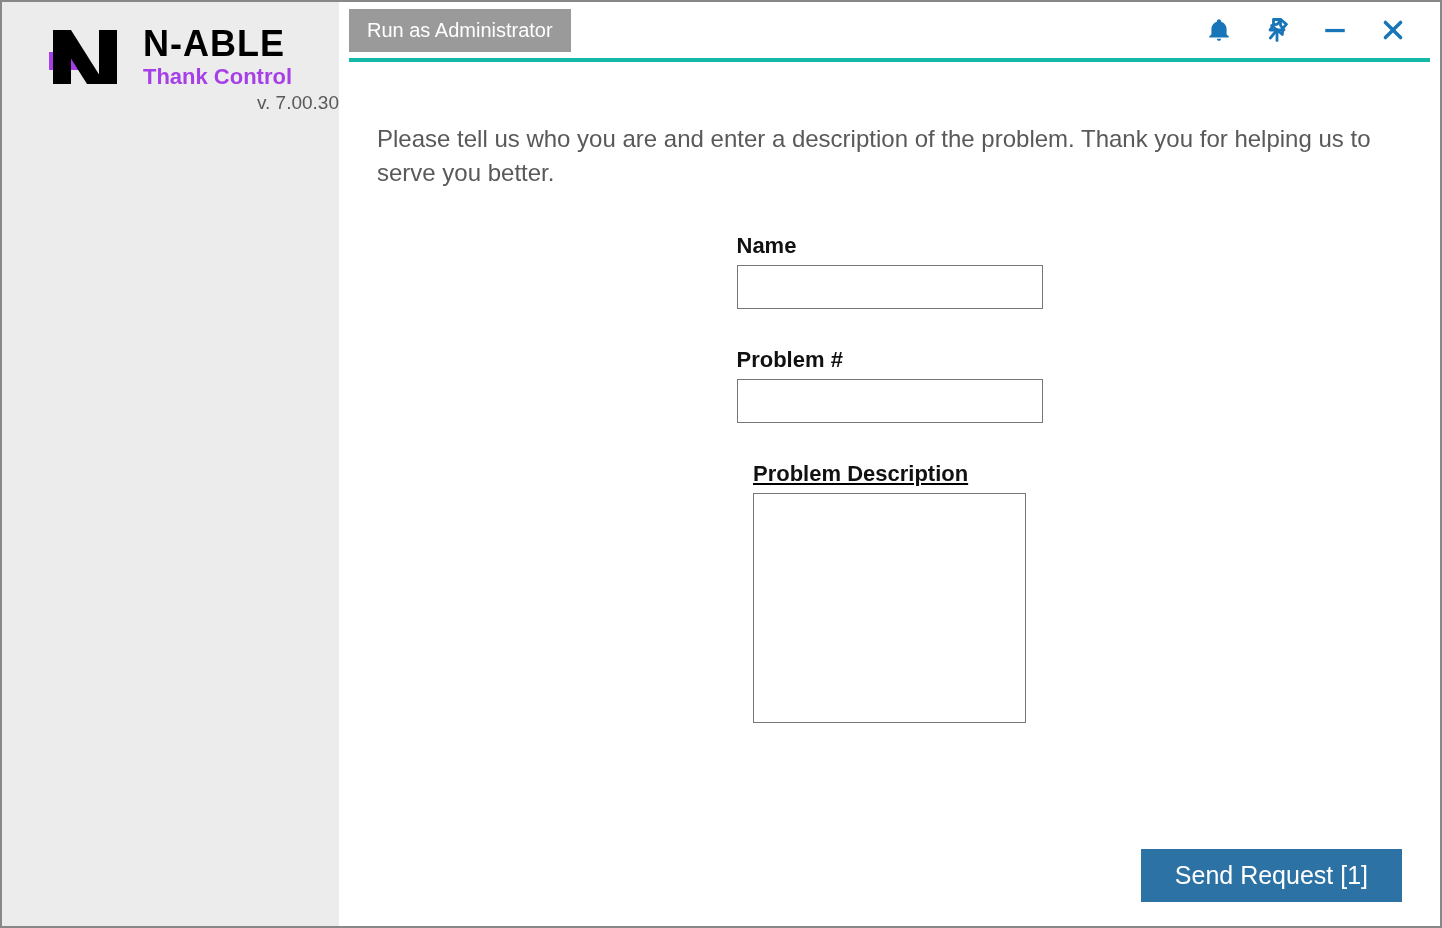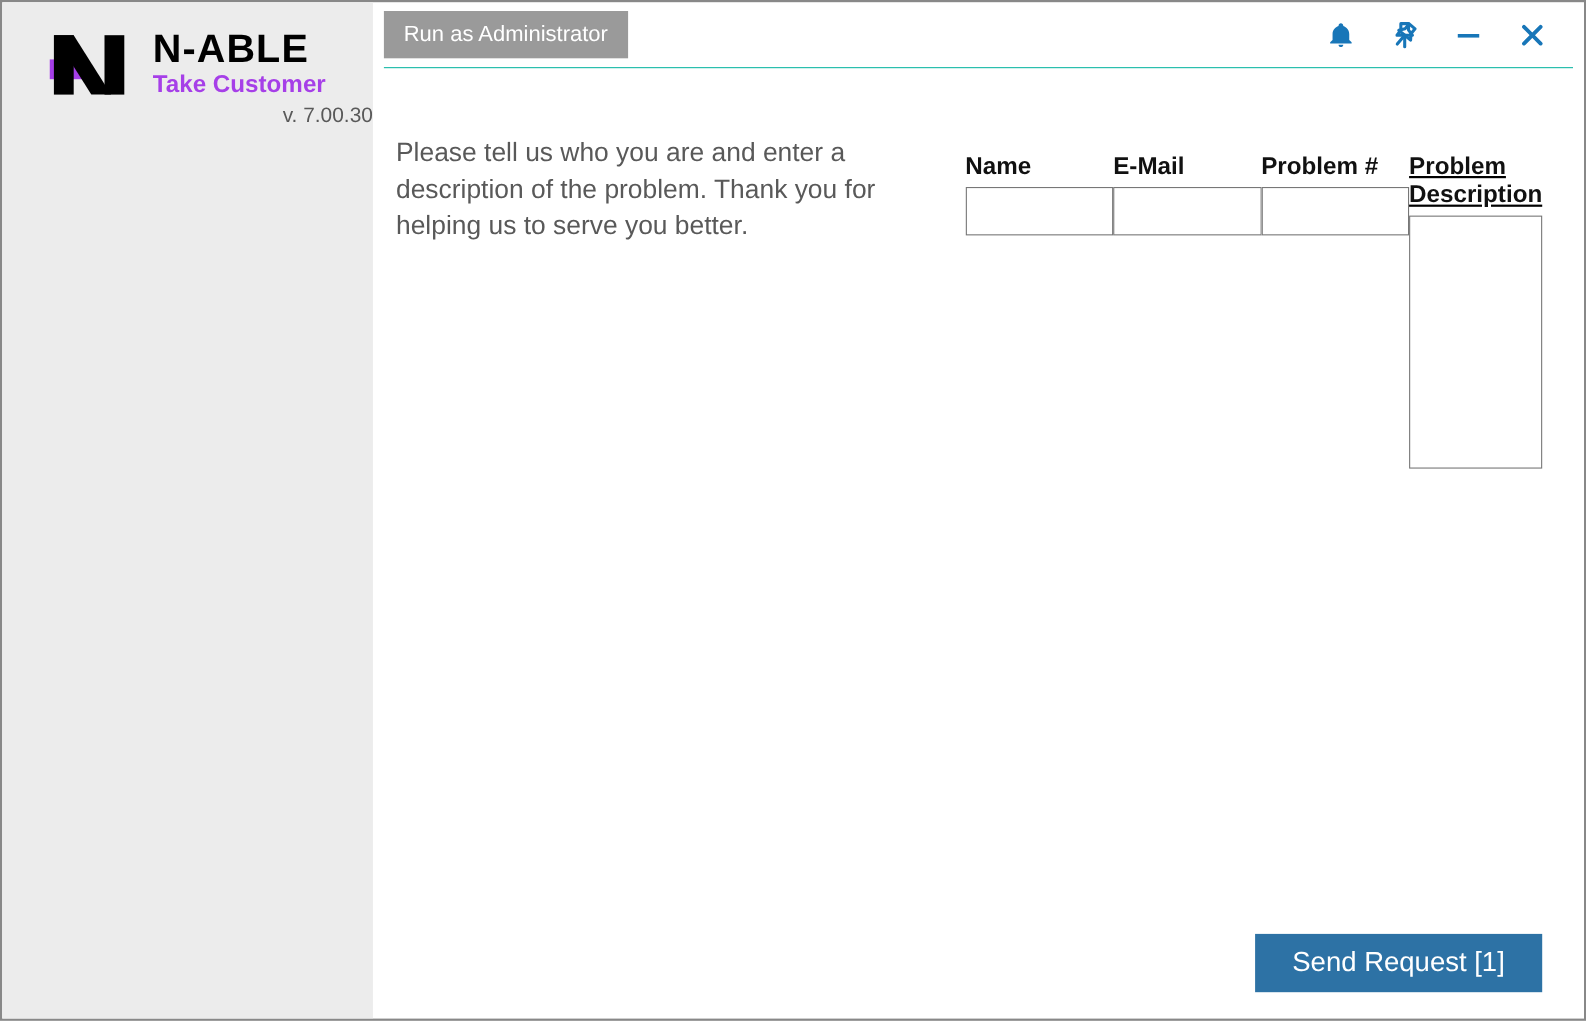--- a/index.html
+++ b/index.html
@@ -19,21 +19,21 @@
     background: #ececec;
     padding-top: 24px;
     text-align: center;
   }
   .logo-wrap {
     display: inline-block;
     text-align: left;
   }
   .logo-row {
     display: flex;
-    align-items: flex-end;
+    align-items: flex-start;
     gap: 14px;
   }
   .logo-mark {
     width: 80px;
     height: 62px;
     position: relative;
   }
   .logo-mark svg { display: block; }
   .logo-text-main {
     font-size: 36px;
@@ -56,21 +56,21 @@
 
   .main {
     flex: 1;
     height: 100%;
     display: flex;
     flex-direction: column;
     position: relative;
   }
   .topbar {
     height: 60px;
-    border-bottom: 1px solid #14b8a6;
+    border-bottom: 4px solid #14b8a6;
     display: flex;
     align-items: center;
     padding: 0 22px 0 0;
     margin-left: 10px;
     margin-right: 10px;
   }
   .admin-btn {
     background: #9a9a9a;
     color: #fff;
     font-size: 20px;
@@ -91,24 +91,25 @@
     display: flex;
     align-items: center;
     justify-content: center;
     cursor: pointer;
     color: #1876b8;
   }
   .icon-btn svg { display: block; }
 
   .content {
     flex: 1;
-    padding: 60px 38px 20px 21px;
+    padding: 60px 38px 20px 38px;
     overflow: hidden;
     display: flex;
-    flex-direction: row;
+    flex-direction: column;
+    align-items: center;
   }
   .intro {
     font-size: 24px;
     color: #595959;
     line-height: 1.4;
     margin-bottom: 28px;
   }
   .field { margin-bottom: 22px; margin-top: 16px; }
   .field-label {
     font-size: 22px;
@@ -161,21 +162,21 @@
       <div class="logo-mark">
         <svg width="80" height="62" viewBox="0 0 80 62">
           <rect x="0" y="26" width="34" height="18" fill="#a63fe8"></rect>
           <polygon points="4,4 22,4 56,58 38,58" fill="#000"></polygon>
           <rect x="4" y="4" width="18" height="54" fill="#000"></rect>
           <rect x="50" y="4" width="18" height="54" fill="#000"></rect>
         </svg>
       </div>
       <div>
         <div class="logo-text-main">N-ABLE</div>
-        <div class="logo-text-sub">Take Customer</div>
+        <div class="logo-text-sub">Thank Control</div>
       </div>
     </div>
   </div>
   <div class="version">v. 7.00.30</div>
 </div>
 
 <div class="main">
   <div class="topbar">
     <button class="admin-btn">Run as Administrator</button>
     <div class="topbar-spacer"></div>
@@ -210,24 +211,20 @@
   </div>
 
   <div class="content">
     <div class="intro">Please tell us who you are and enter a description of the problem. Thank you for helping us to serve you better.</div>
 
     <div class="field">
       <label class="field-label">Name</label>
       <input class="field-input" type="text" autofocus="" value="" style="">
     </div>
 
-    <div class="field">
-      <label class="field-label">E-Mail</label>
-      <input class="field-input" type="text" value="" style="">
-    </div>
 
     <div class="field">
       <label class="field-label">Problem #</label>
       <input class="field-input" type="text" value="" style="">
     </div>
 
     <div class="field" style="margin-bottom:0;text-decoration:underline;">
       <label class="field-label">Problem Description</label>
       <textarea class="field-textarea" value="" style=""></textarea>
     </div>

